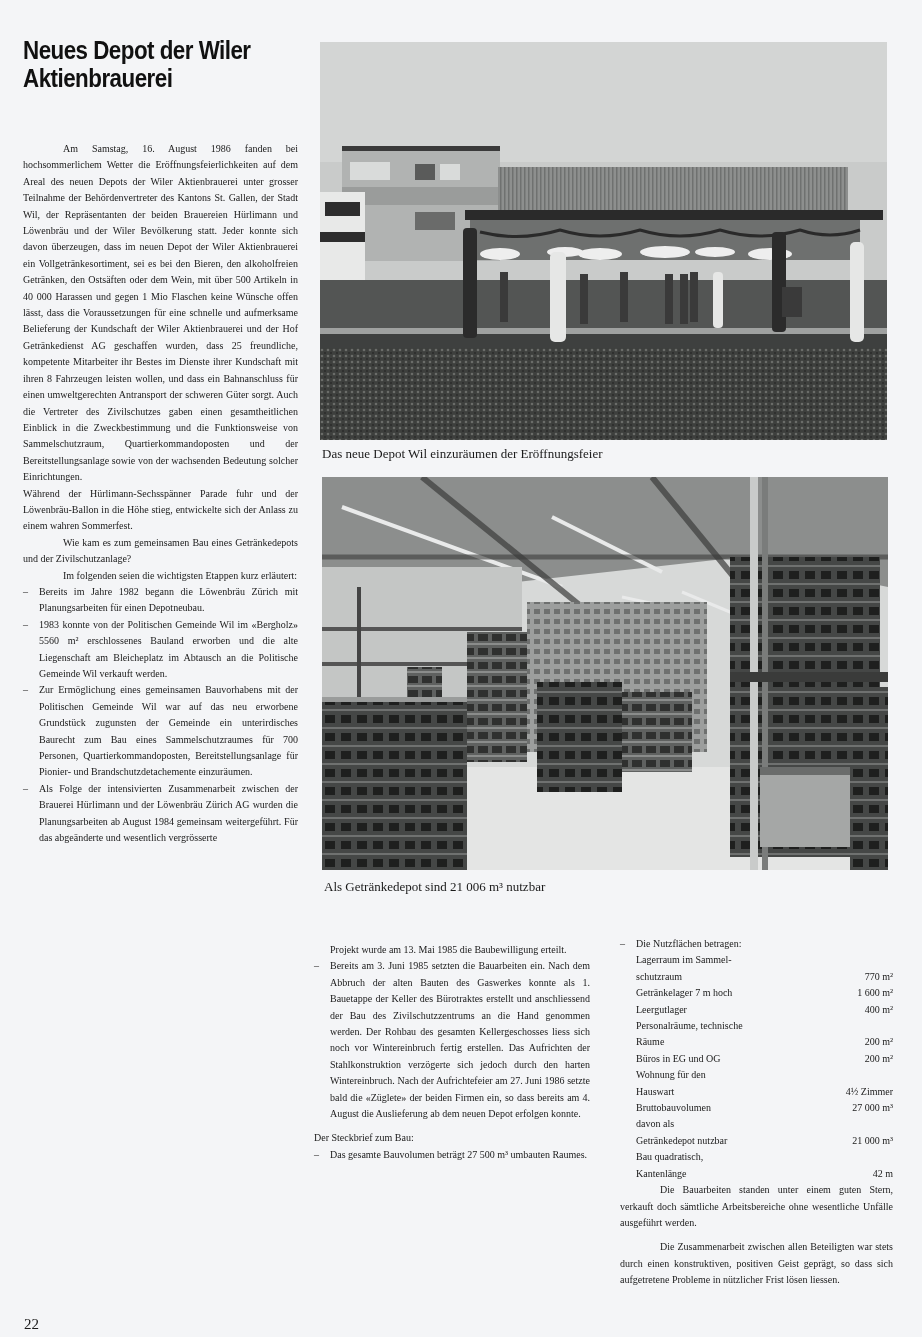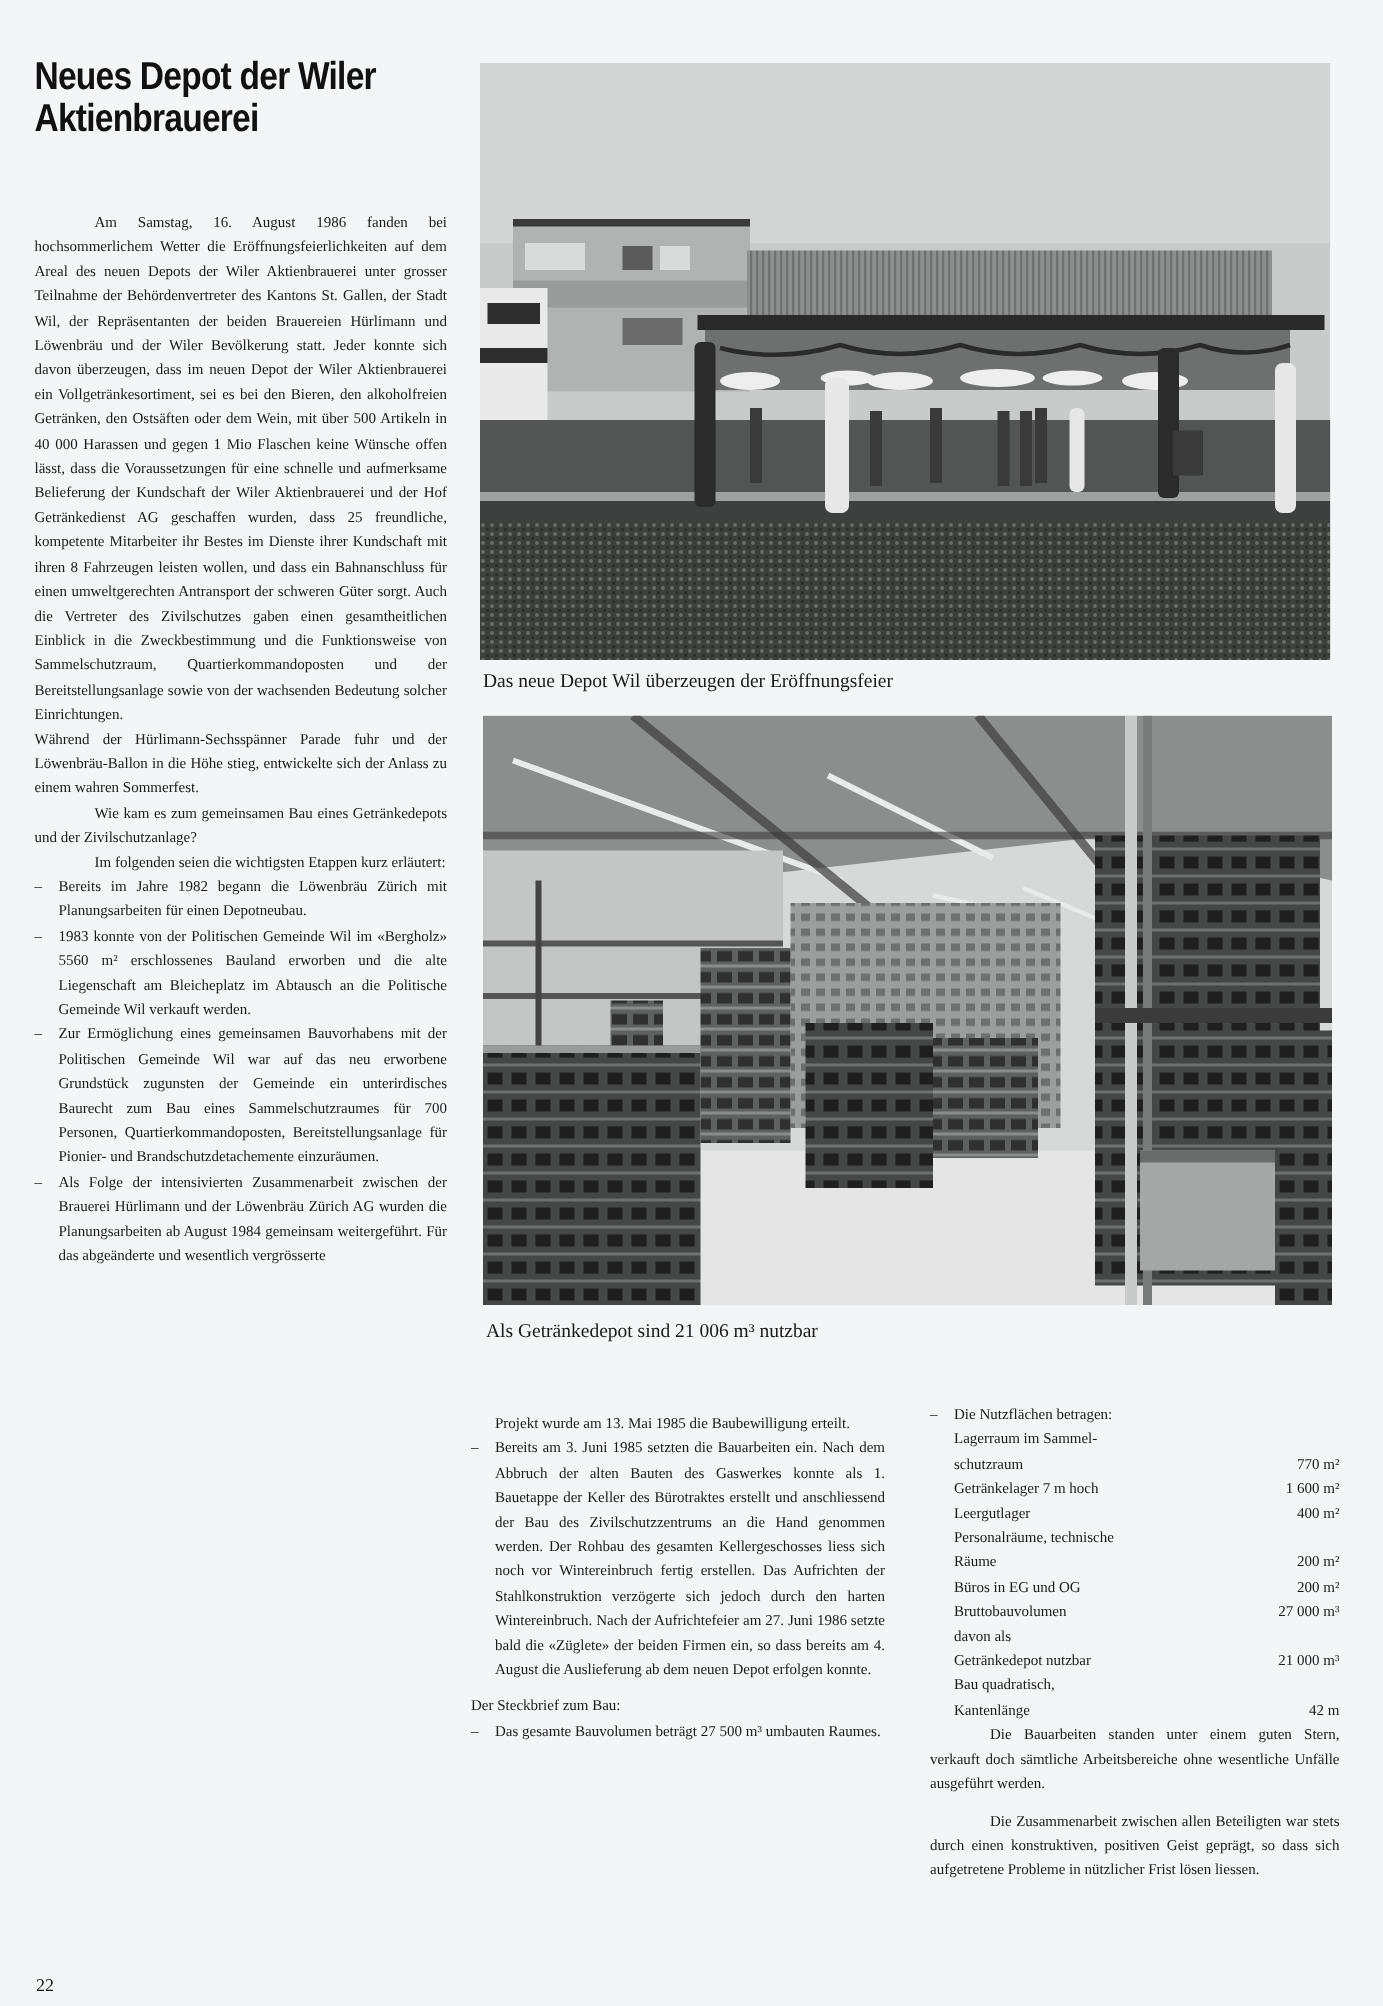--- a/index.html
+++ b/index.html
@@ -23,21 +23,21 @@
   .dash::before { content: "–"; position: absolute; left: 0; top: 0; }
   .gap { height: 8px; }
   .photo {
     position: absolute; overflow: hidden;
   }
   .caption {
     position: absolute; font-size: 13px; line-height: 15px; color: #1a1a1a;
   }
   .kv { display: flex; justify-content: space-between; padding-left: 16px; }
   .kv-wrap { padding-left: 16px; }
-  .page-num { position: absolute; left: 24px; top: 1316px; font-size: 12px; }
+  .page-num { position: absolute; left: 24px; top: 1316px; font-size: 15px; }
 </style>
 </head>
 <body>
 
 <div class="title">
   <div>Neues Depot der Wiler</div>
   <div>Aktienbrauerei</div>
 </div>
 
 <div class="col" style="left:23px; top:105px; width:275px;">
@@ -109,21 +109,21 @@
       <rect x="180" y="230" width="8" height="50"></rect>
       <rect x="260" y="232" width="8" height="50"></rect>
       <rect x="300" y="230" width="8" height="50"></rect>
       <rect x="345" y="232" width="8" height="50"></rect>
       <rect x="360" y="232" width="8" height="50"></rect>
       <rect x="370" y="230" width="8" height="50"></rect>
       <rect x="462" y="245" width="20" height="30"></rect>
     </g>
   </svg>
 </div>
-<div class="caption" style="left:322px; top:446px; width:565px;">Das neue Depot Wil überzeugen der Eröffnungsfeier</div>
+<div class="caption" style="left:322px; top:446px; width:565px;">Das neue Depot Wil einzuräumen der Eröffnungsfeier</div>
 
 <div class="photo" style="left:322px; top:477px; width:566px; height:393px;">
   <svg width="566" height="393" viewBox="0 0 566 393">
     <defs>
       <pattern id="crates" width="14" height="14" patternUnits="userSpaceOnUse">
         <rect width="14" height="14" fill="#5f6160"></rect>
         <rect x="2" y="3" width="10" height="7" fill="#2f302f"></rect>
         <rect x="0" y="12" width="14" height="2" fill="#8a8c8b"></rect>
       </pattern>
       <pattern id="cratesLight" width="10" height="10" patternUnits="userSpaceOnUse">
@@ -210,20 +210,27 @@
           <span>200 m²</span>
         </div>
     </div>
     <div>
       <div class="kv">
           <span>Büros in EG und OG</span>
           <span>200 m²</span>
         </div>
     </div>
     <div>
+      <div class="kv-wrap">Wohnung für den</div>
+      <div class="kv">
+          <span>Hauswart</span>
+          <span>4½ Zimmer</span>
+        </div>
+    </div>
+    <div>
       <div class="kv">
           <span>Bruttobauvolumen</span>
           <span>27 000 m³</span>
         </div>
     </div>
     <div>
       <div class="kv-wrap">davon als</div>
       <div class="kv">
           <span>Getränkedepot nutzbar</span>
           <span>21 000 m³</span>

